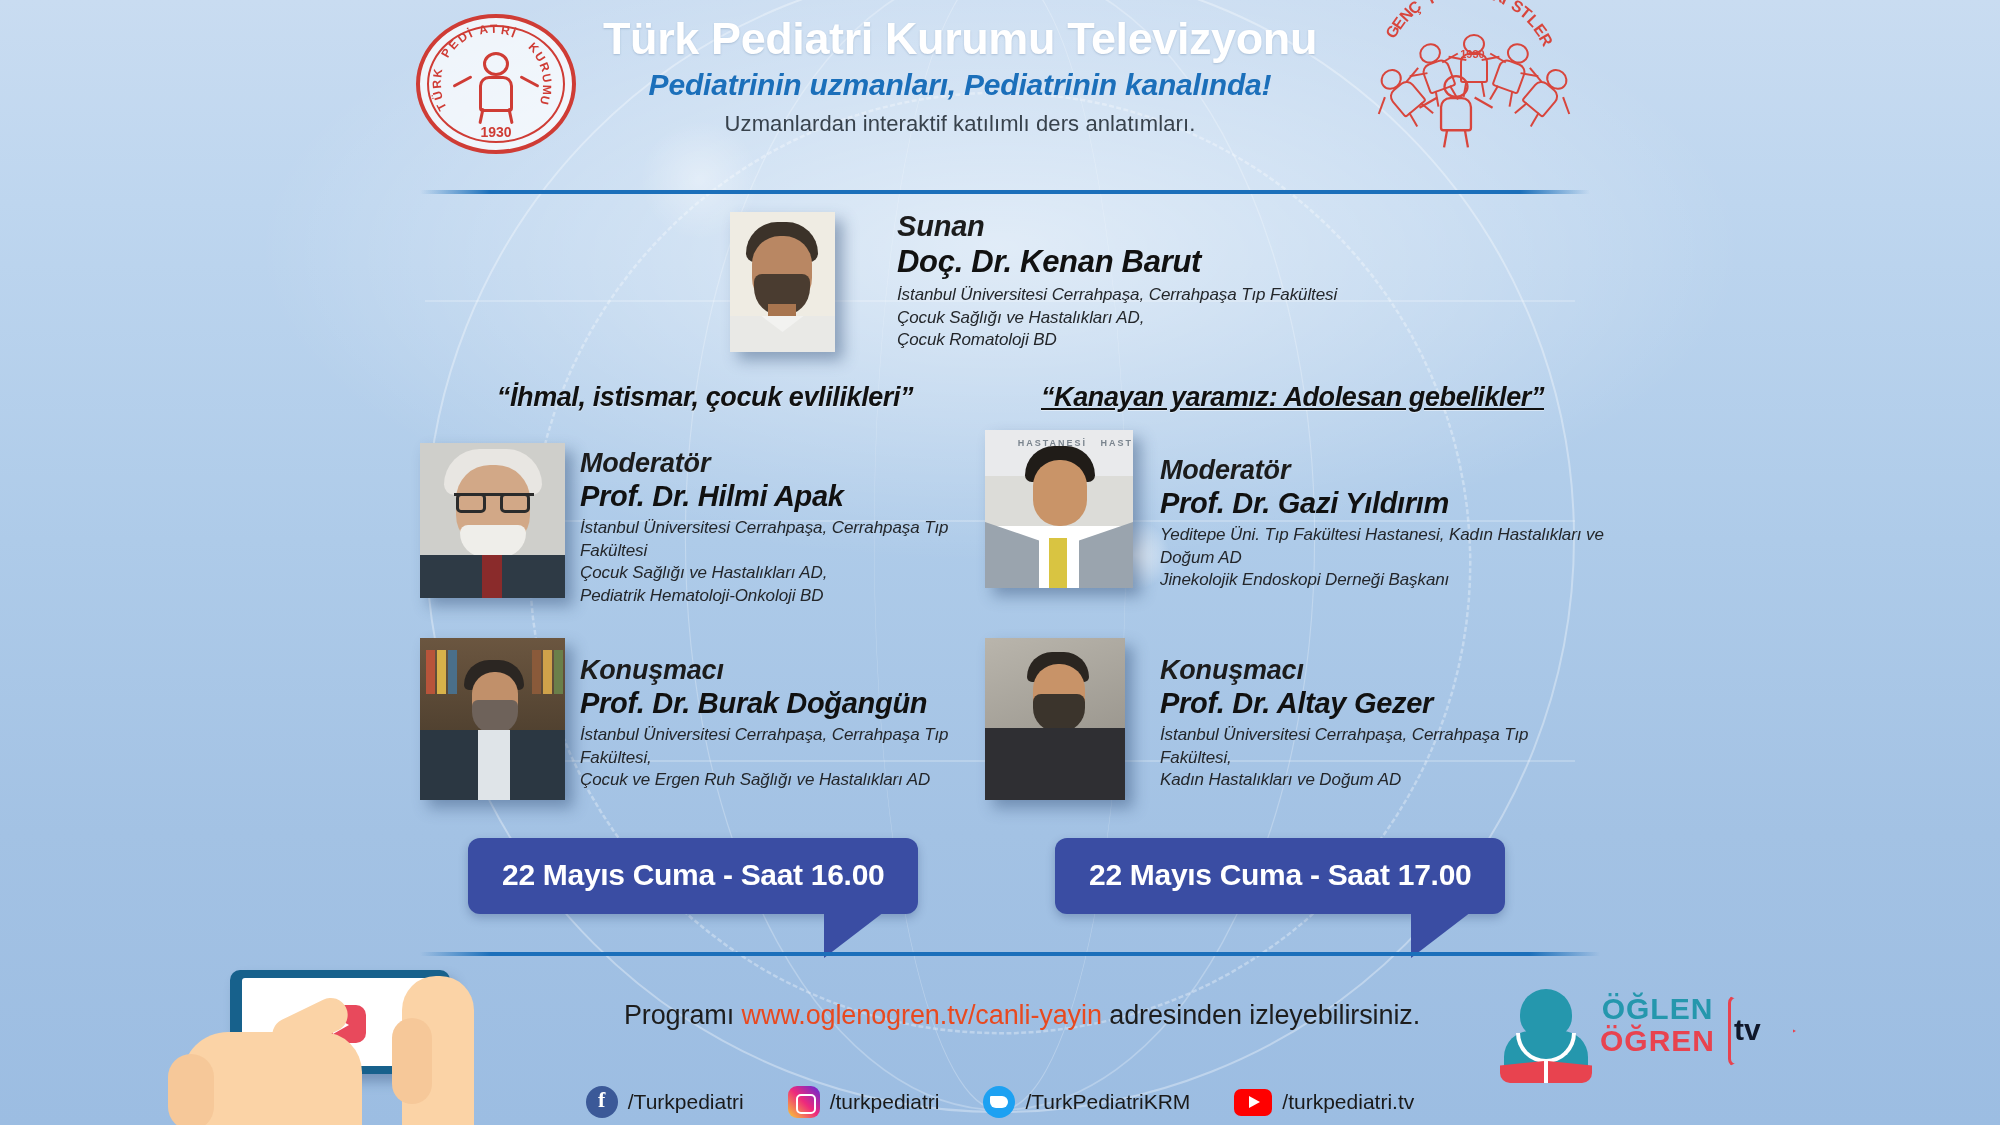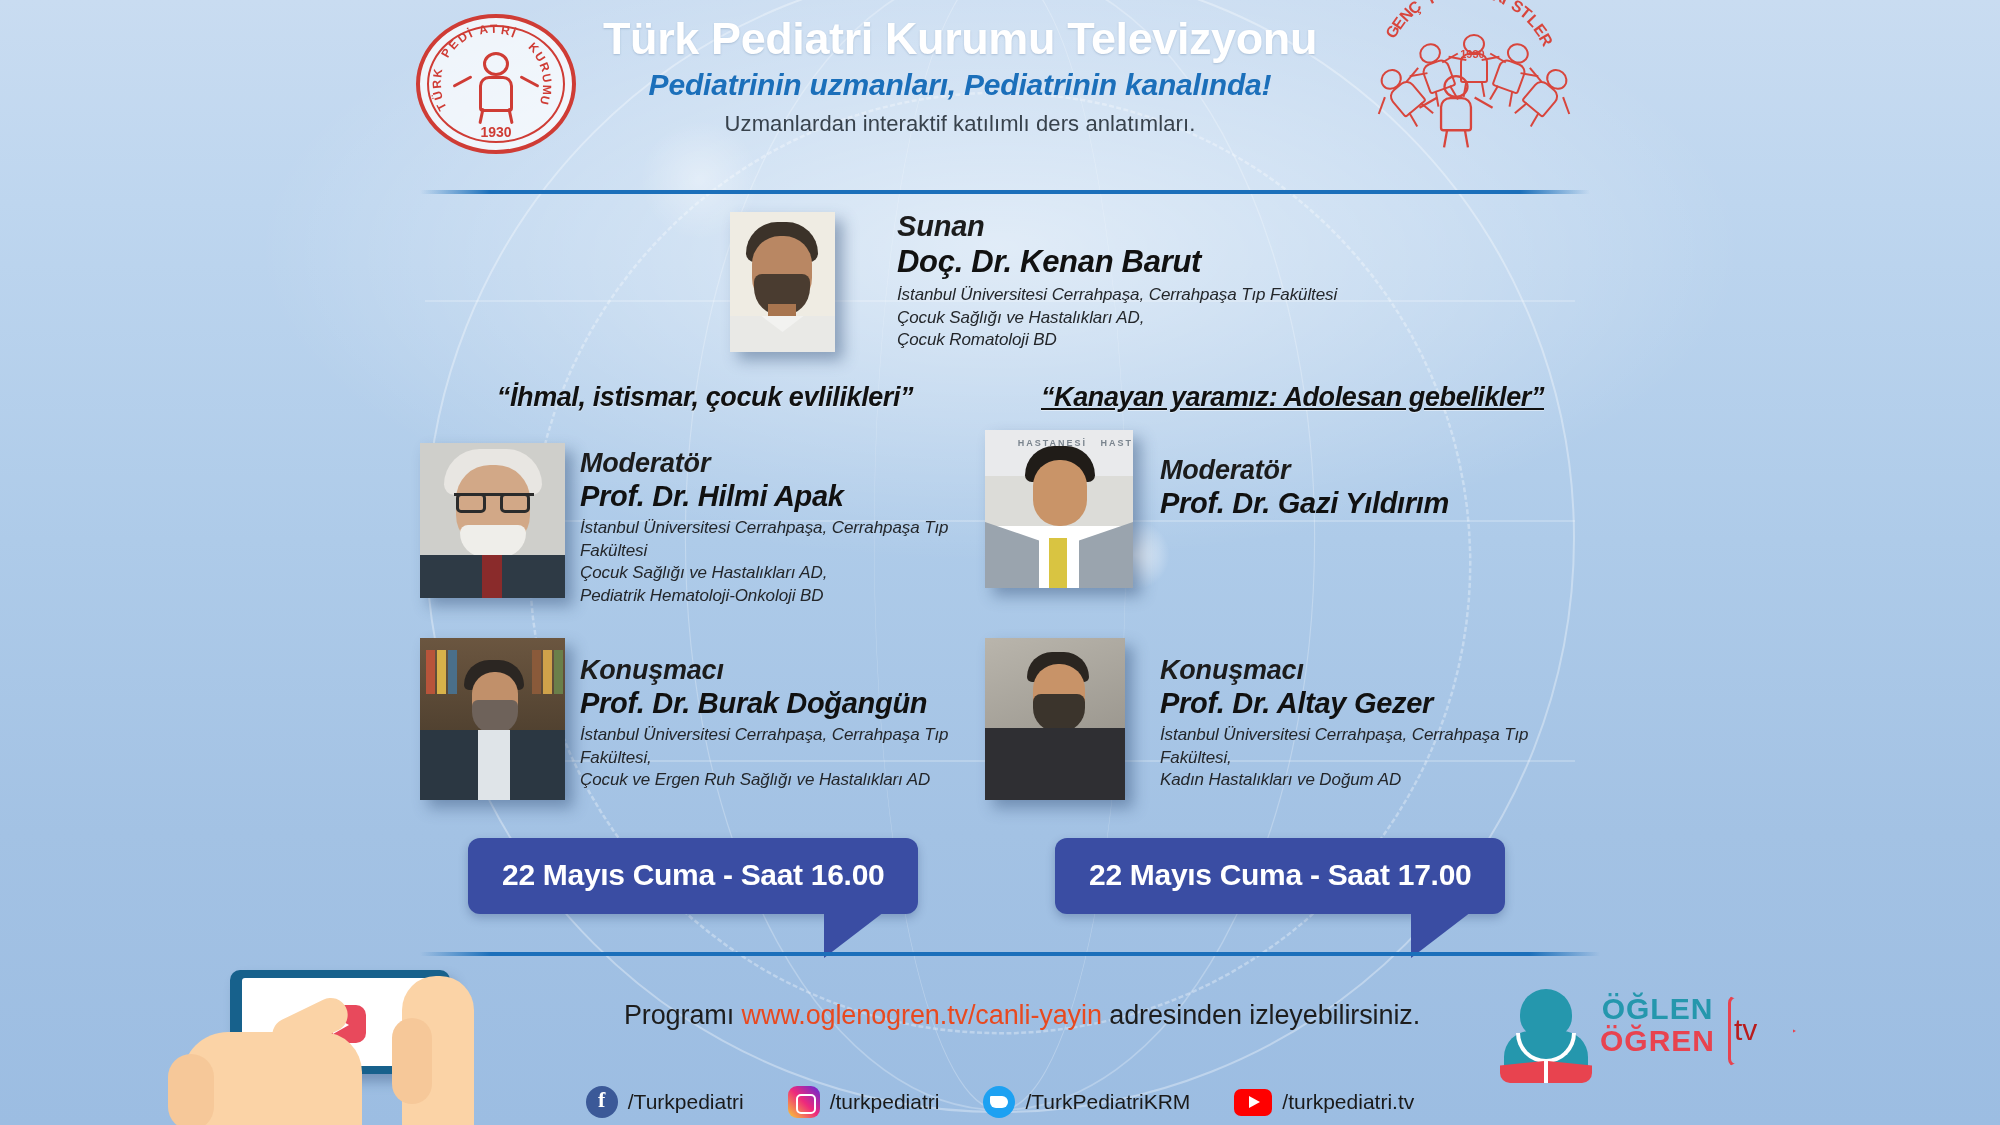--- a/index.html
+++ b/index.html
@@ -257,21 +257,21 @@
   .ogl-text { position:absolute; left:100px; top:8px;text-align:center; }
   .ogl-text .l1 { font-size:30px; font-weight:bold; color:#2597ad; letter-spacing:1px; line-height:1.08; }
   .ogl-text .l2 { font-size:30px; font-weight:bold; color:#e8434f; letter-spacing:1px; line-height:1.08; }
   .ogl-tv { position:absolute; left:228px; top:10px; width:68px; height:72px; }
   .ogl-tv .tri {
     position:absolute; inset:0;
     border:3px solid #e8434f;
     clip-path:polygon(0 0,100% 50%,0 100%);
     border-radius:8px;
   }
-  .ogl-tv .tvtx { position:absolute; left:6px; top:18px; font-size:30px; font-weight:normal; color:#b91c1c; }
+  .ogl-tv .tvtx { position:absolute; left:6px; top:18px; font-size:30px; font-weight:bold; color:#0f172a; }
 
   
   .handpad { position:absolute; left:130px; top:958px; width:360px; height:170px; }
   .tablet-frame {
     position:absolute; left:100px; top:12px; width:220px; height:104px;
     background:#17618c; border-radius:10px;
     box-shadow:6px 8px 12px rgba(40,70,110,.35);
   }
   .tablet-screen {
     position:absolute; left:112px; top:20px; width:200px; height:88px; background:#ffffff; border-radius:3px;
@@ -503,20 +503,22 @@
   <div class="hair"></div>
     <div class="face"></div>
   <div class="shirt"></div>
     <div class="suitl"></div>
     <div class="suitr"></div>
     <div class="tie"></div>
 </div>
 <div class="blk gazi">
   <div class="role">Moderatör</div>
   <div class="pname">Prof. Dr. Gazi Yıldırım</div>
+  <div class="aff" style="white-space:pre-line;">Yeditepe Üni. Tıp Fakültesi Hastanesi, Kadın Hastalıkları ve Doğum AD
+Jinekolojik Endoskopi Derneği Başkanı</div>
 </div>
 
 <div class="photo p-altay">
   <div class="wall"></div>
   <div class="hair"></div>
     <div class="face"></div>
     <div class="beard"></div>
     <div class="shirt"></div>
 </div>
 <div class="blk altay">

